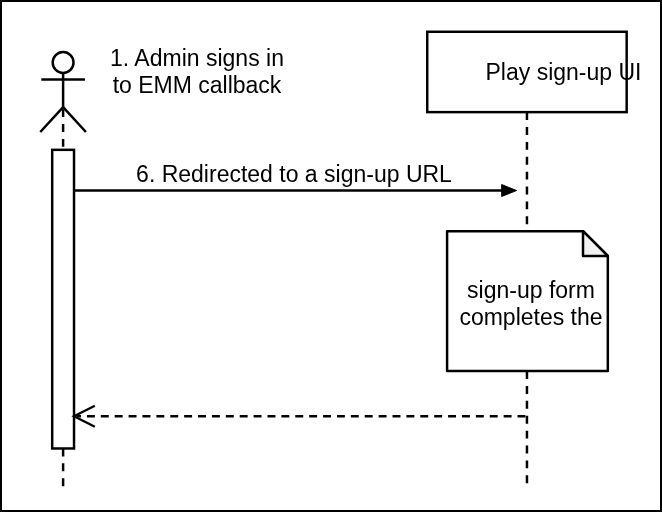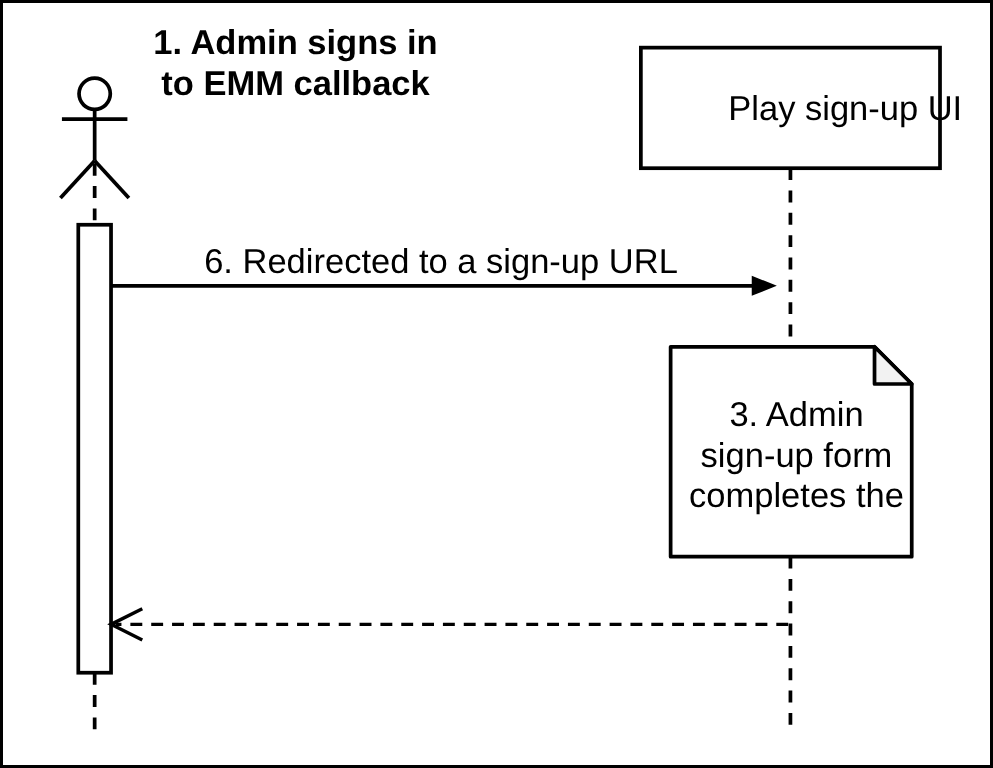--- a/index.html
+++ b/index.html
@@ -25,21 +25,21 @@
     height: 100%;
   }
   .label {
     position: absolute;
     color: #000000;
     font-size: 23px;
     line-height: 27px;
     text-align: center;
     white-space: nowrap;
   }
-  #actor-label      { left: 75px;  top: 13px;  width: 240px; font-weight: bold; }
+  #actor-label      { left: 75px;  top: 43px;  width: 240px; }
   #participant-label{ left: 428px; top: 30px;  width: 201px; height: 81px;
                       display: flex; flex-direction: column;
                       align-items: center; justify-content: center; margin-left: 33px; }
   #msg2-label       { left: 92px;  top: 159px; width: 400px; }
   #msg4-label       { left: 97px;  top: 385px; width: 400px; }
   #note-label       { left: 448px; top: 231px; width: 162px; height: 141px;
                       display: flex; flex-direction: column;
                       align-items: center; justify-content: center; }
 </style>
 </head>
@@ -88,19 +88,18 @@
     <div>to EMM callback</div>
   </div>
 
   <div class="label" id="participant-label">
     <div>Play sign-up UI</div>
   </div>
 
   <div class="label" id="msg2-label">6. Redirected to a sign-up URL</div>
 
   <div class="label" id="note-label">
-    <div>3. Admin</div>
     <div>sign-up form</div>
     <div>completes the</div>
   </div>
 
 
 </div>
 
 </body></html>

